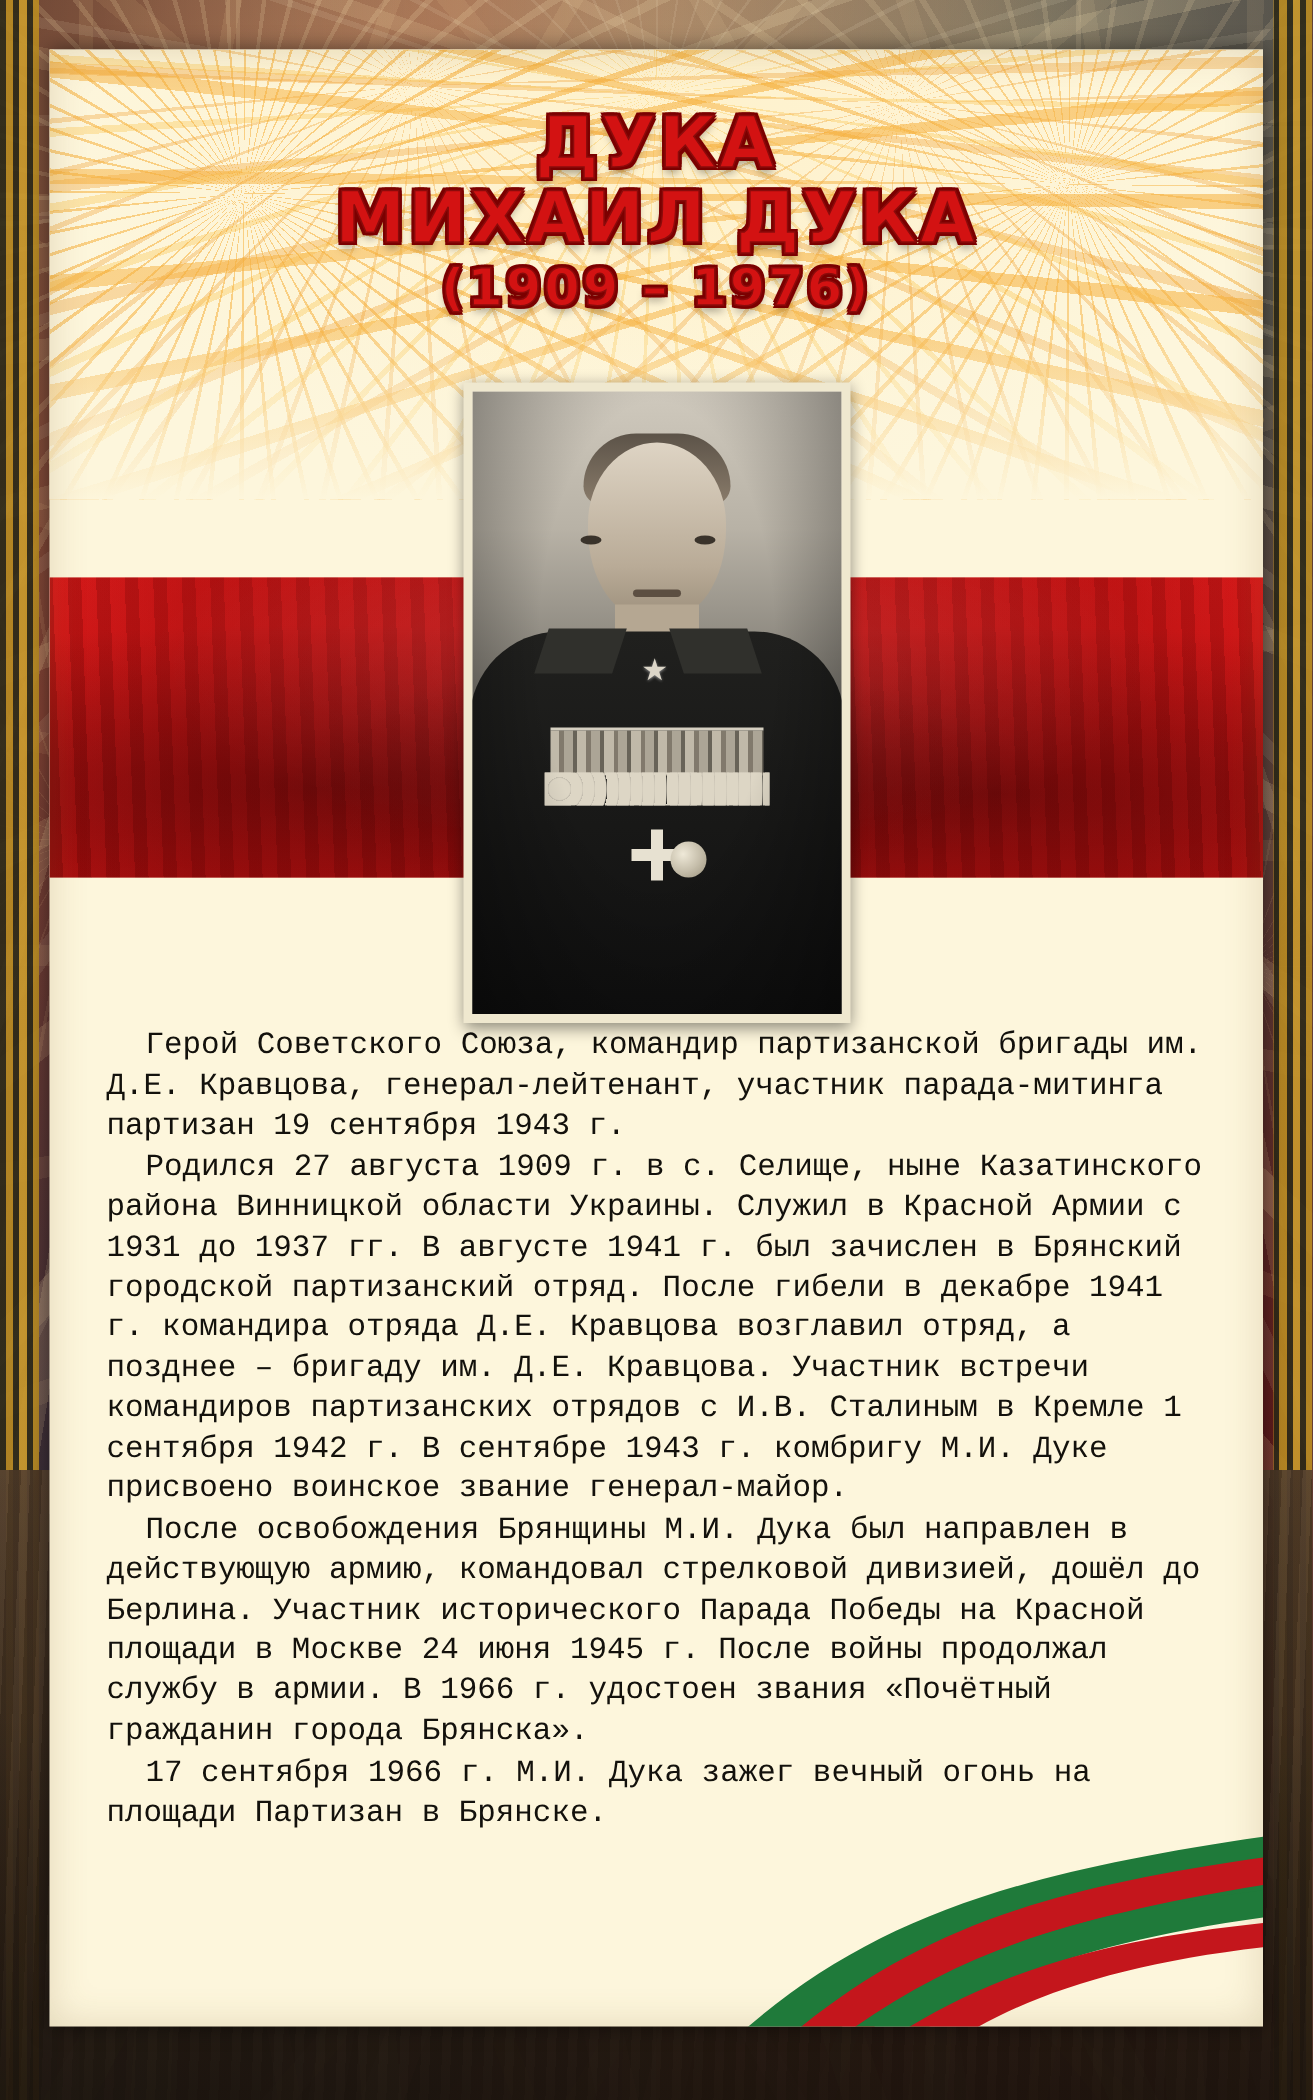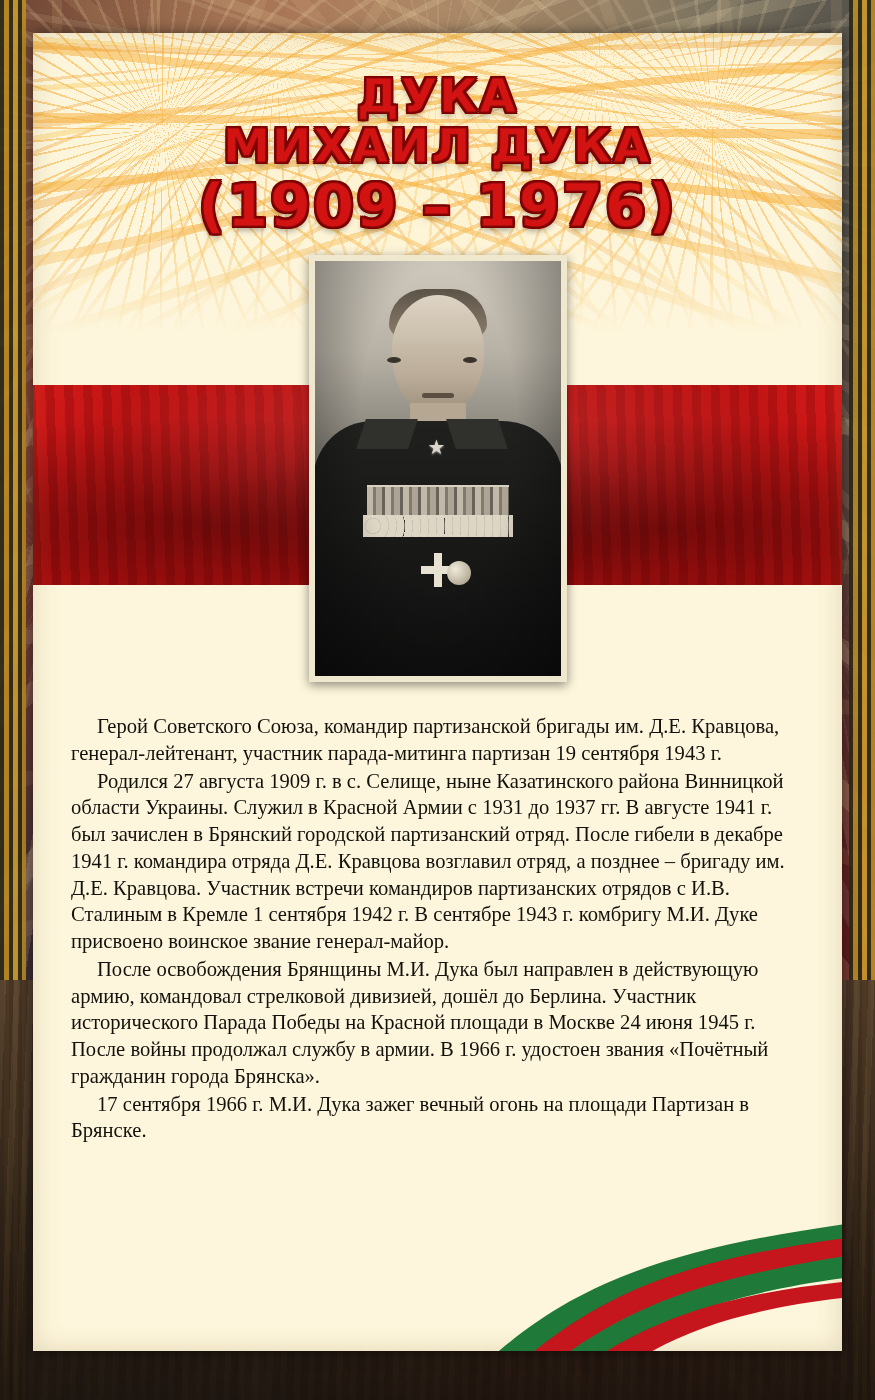--- a/index.html
+++ b/index.html
@@ -147,21 +147,21 @@
     letter-spacing: 2px;
     line-height: 1.07;
     text-shadow:
       2px 0 0 #7b0000, -2px 0 0 #7b0000, 0 2px 0 #7b0000, 0 -2px 0 #7b0000,
       2px 2px 0 #7b0000, -2px 2px 0 #7b0000, 2px -2px 0 #7b0000, -2px -2px 0 #7b0000,
       0 4px 6px rgba(0,0,0,0.35);
     -webkit-text-stroke: 1px #8a0b0b;
   }
   .title-1 { font-size: 47px; }
   .title-2 { font-size: 47px; }
-  .title-3 { font-size: 59px; margin-top: 2px; }
+  .title-3 { font-size: 34px; margin-top: 2px; }
 
   
   .portrait-wrap {
     position: absolute;
     left: 50%;
     transform: translateX(-50%);
     top: 222px;
     width: 246px;
     height: 415px;
     background: #efe8cf;
@@ -292,26 +292,25 @@
     inset: 0;
     background: radial-gradient(ellipse at 50% 40%, rgba(0,0,0,0) 45%, rgba(0,0,0,0.45) 100%);
   }
 
   
   .body-text {
     position: absolute;
     left: 38px;
     right: 34px;
     top: 652px;
-    font-family: Liberation Serif, serif;
+    font-family: Liberation Mono, monospace;
     font-size: 20.6px;
     line-height: 1.30;
     color: #13110c;
     z-index: 4;
-    margin-top: 28px;
   }
   .body-text p {
     margin: 0 0 1px 0;
     text-indent: 26px;
   }
 
   
   .corner-ribbons {
     position: absolute;
     right: -10px;

